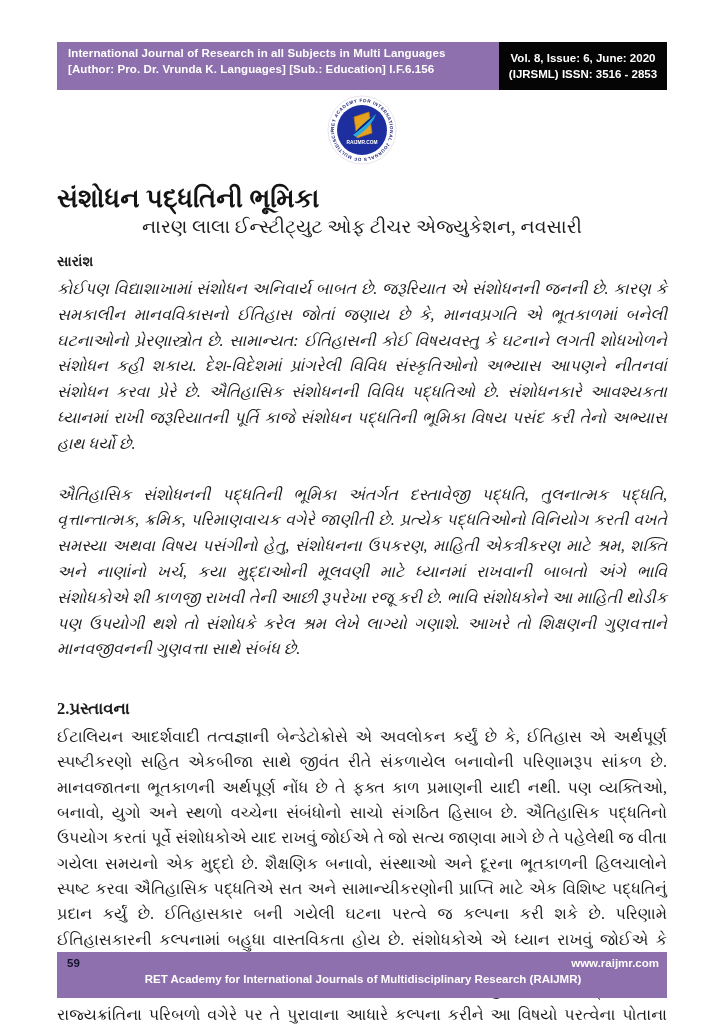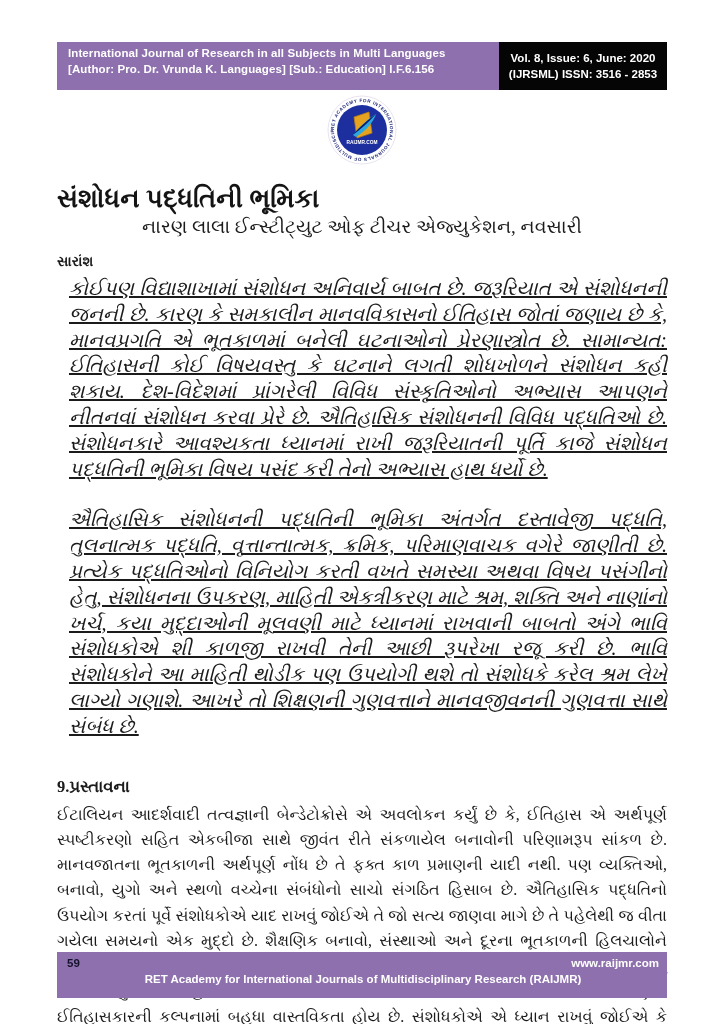--- a/index.html
+++ b/index.html
@@ -33,23 +33,22 @@
   .paper-title {
     text-align:left; font-size:26px; font-weight:bold; color:#141414;
     margin-top:19px; line-height:30px;
   }
   .author-line { text-align:center; font-size:15.5px; margin-top:6px; line-height:19px; }
   .affil-line  { text-align:center; font-size:19px; margin-top:3px; line-height:19px; }
 
   
   .sec-head { font-weight:bold; font-size:14px; margin-top:15px; line-height:22px; }
   p.abs {
-    font-style:italic; text-align:justify; font-size:20px; line-height:25.8px;
-    margin:3px 0 0 12px;
-    text-decoration:underline;
+    font-style:italic; text-align:justify; font-size:16px; line-height:25.8px;
+    margin:3px 0 0 0;
   }
   p.abs.second { margin-top:25px; }
   .intro-head { font-weight:bold; font-size:16.5px; margin-top:36px; line-height:22px; }
   p.body-p {
     text-align:justify; font-size:16px; line-height:25.3px; margin:4px 0 0 0;
   }
 
   
   .footer-bar {
     position:absolute; left:57px; top:952px; width:610px; height:46px;
@@ -95,21 +94,21 @@
     </svg>
   </div>
 
   <div class="paper-title">સંશોધન પદ્ધતિની ભૂમિકા</div>
   <div class="affil-line">નારણ લાલા ઈન્સ્ટીટ્યુટ ઓફ ટીચર એજ્યુકેશન, નવસારી</div>
 
   <div class="sec-head">સારાંશ</div>
   <p class="abs">કોઈપણ વિદ્યાશાખામાં સંશોધન અનિવાર્ય બાબત છે. જરૂરિયાત એ સંશોધનની જનની છે. કારણ કે સમકાલીન માનવવિકાસનો ઈતિહાસ જોતાં જણાય છે કે, માનવપ્રગતિ એ ભૂતકાળમાં બનેલી ઘટનાઓનો પ્રેરણાસ્ત્રોત છે. સામાન્યત: ઈતિહાસની કોઈ વિષયવસ્તુ કે ઘટનાને લગતી શોધખોળને સંશોધન કહી શકાય. દેશ-વિદેશમાં પ્રાંગરેલી વિવિધ સંસ્કૃતિઓનો અભ્યાસ આપણને નીતનવાં સંશોધન કરવા પ્રેરે છે. ઐતિહાસિક સંશોધનની વિવિધ પદ્ધતિઓ છે. સંશોધનકારે આવશ્યકતા ધ્યાનમાં રાખી જરૂરિયાતની પૂર્તિ કાજે સંશોધન પદ્ધતિની ભૂમિકા વિષય પસંદ કરી તેનો અભ્યાસ હાથ ધર્યો છે.</p>
   <p class="abs second">ઐતિહાસિક સંશોધનની પદ્ધતિની ભૂમિકા અંતર્ગત દસ્તાવેજી પદ્ધતિ, તુલનાત્મક પદ્ધતિ, વૃત્તાન્તાત્મક, ક્રમિક, પરિમાણવાચક વગેરે જાણીતી છે. પ્રત્યેક પદ્ધતિઓનો વિનિયોગ કરતી વખતે સમસ્યા અથવા વિષય પસંગીનો હેતુ, સંશોધનના ઉપકરણ, માહિતી એકત્રીકરણ માટે શ્રમ, શક્તિ અને નાણાંનો ખર્ચ, કયા મુદ્દાઓની મૂલવણી માટે ધ્યાનમાં રાખવાની બાબતો અંગે ભાવિ સંશોધકોએ શી કાળજી રાખવી તેની આછી રૂપરેખા રજૂ કરી છે. ભાવિ સંશોધકોને આ માહિતી થોડીક પણ ઉપયોગી થશે તો સંશોધકે કરેલ શ્રમ લેખે લાગ્યો ગણાશે. આખરે તો શિક્ષણની ગુણવત્તાને માનવજીવનની ગુણવત્તા સાથે સંબંધ છે.</p>
 
-  <div class="intro-head">9.પ્રસ્તાવના</div>
+  <div class="intro-head">2.પ્રસ્તાવના</div>
   <p class="body-p">ઈટાલિયન આદર્શવાદી તત્વજ્ઞાની બેન્ડેટોક્રોસે એ અવલોકન કર્યું છે કે, ઈતિહાસ એ અર્થપૂર્ણ સ્પષ્ટીકરણો સહિત એકબીજા સાથે જીવંત રીતે સંકળાયેલ બનાવોની પરિણામરૂપ સાંકળ છે. માનવજાતના ભૂતકાળની અર્થપૂર્ણ નોંધ છે તે ફક્ત કાળ પ્રમાણની યાદી નથી. પણ વ્યક્તિઓ, બનાવો, યુગો અને સ્થળો વચ્ચેના સંબંધોનો સાચો સંગઠિત હિસાબ છે. ઐતિહાસિક પદ્ધતિનો ઉપયોગ કરતાં પૂર્વે સંશોધકોએ યાદ રાખવું જોઈએ તે જો સત્ય જાણવા માગે છે તે પહેલેથી જ વીતા ગયેલા સમયનો એક મુદ્દો છે. શૈક્ષણિક બનાવો, સંસ્થાઓ અને દૂરના ભૂતકાળની હિલચાલોને સ્પષ્ટ કરવા ઐતિહાસિક પદ્ધતિએ સત અને સામાન્યીકરણોની પ્રાપ્તિ માટે એક વિશિષ્ટ પદ્ધતિનું પ્રદાન કર્યું છે. ઈતિહાસકાર બની ગયેલી ઘટના પરત્વે જ કલ્પના કરી શકે છે. પરિણામે ઈતિહાસકારની કલ્પનામાં બહુધા વાસ્તવિકતા હોય છે. સંશોધકોએ એ ધ્યાન રાખવું જોઈએ કે ઈતિહાસનું ચિંતન, બનેલા બનાવો પર જ આધારિત છે અને તેને કાલ્પનિક ઘટના સાથે કોઈ સંબંધ નથી. જેમ કે, અશોકની ધર્મનીતિ, અકબરની ઉદાર રાજનીતિ, શિવાજીની વહીવટી પદ્ધતિ, ફેન્ચ રાજ્યક્રાંતિના પરિબળો વગેરે પર તે પુરાવાના આધારે કલ્પના કરીને આ વિષયો પરત્વેના પોતાના મંતવ્યો કે તારણો રજૂ કરી શકે છે. બનાવના આવા પૃથક્કરણથી ઈતિહાસલેખનની પદ્ધતિ વૈજ્ઞાનિક ઢબની બને છે.</p>
 
 </div>
 
 <div class="footer-bar">
   <div class="fb-line1">
     <span class="fb-page">59</span>
     <span class="fb-right">www.raijmr.com</span>
   </div>
   <div class="fb-line2">RET Academy for International Journals of Multidisciplinary Research (RAIJMR)</div>

